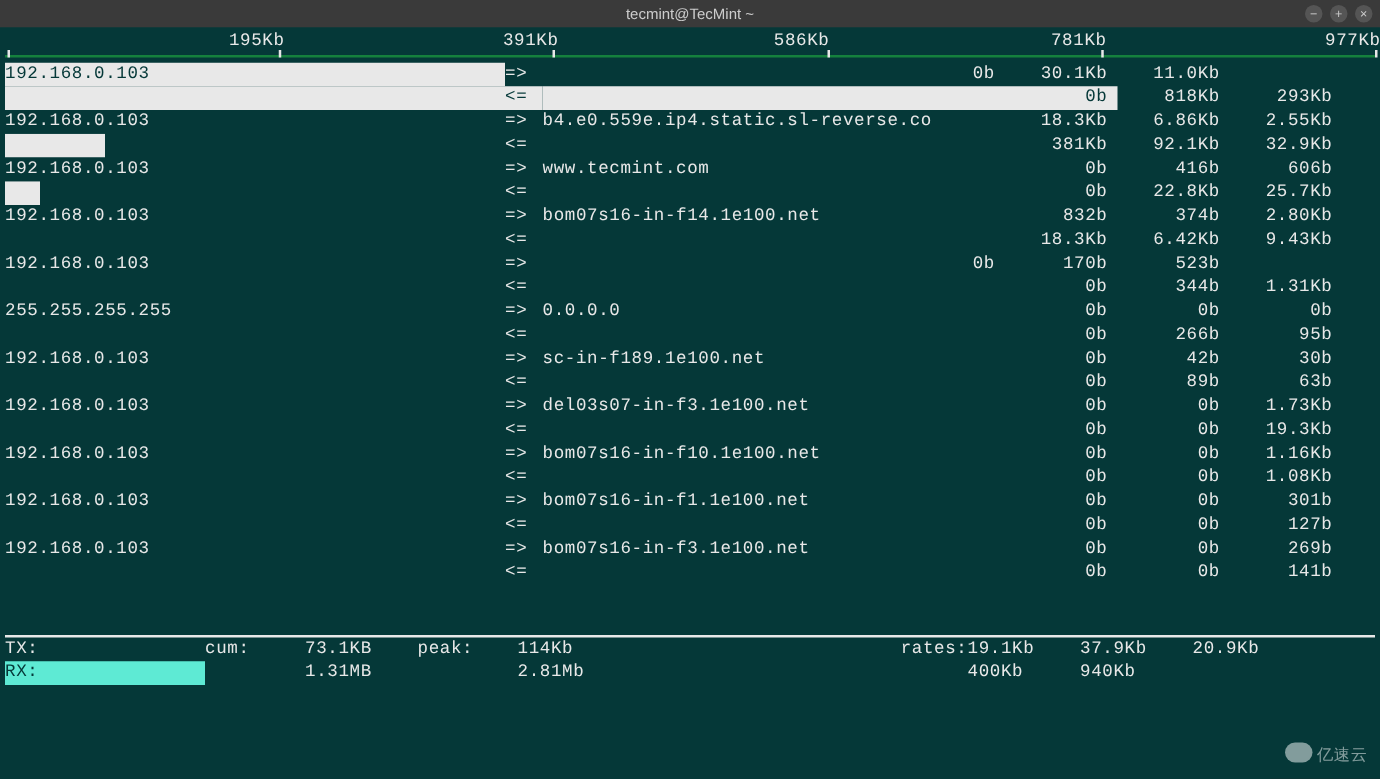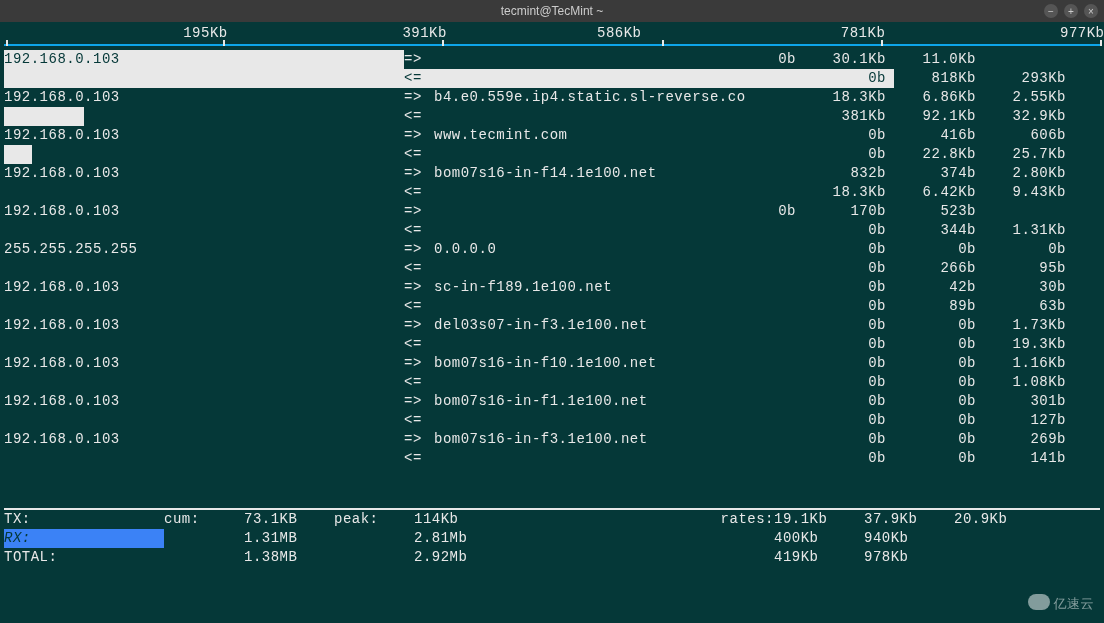--- a/index.html
+++ b/index.html
@@ -54,21 +54,21 @@
   font-size: 14px;
   line-height: 19px;
   padding: 2px 4px;
   position: relative;
   letter-spacing: 0.5px;
   overflow: hidden;
 }
 .scale-bar {
   height: 22px;
   position: relative;
-  border-bottom: 2px solid #0ea5e9;
+  border-bottom: 2px solid #15803d;
   margin-bottom: 4px;
 }
 .scale-bar .tick {
   position: absolute;
   top: 0;
   font-size: 14px;
   color: #e8e8e8;
 }
 .scale-bar .mark {
   position: absolute;
@@ -101,21 +101,21 @@
   grid-template-columns: 160px 80px 90px 80px 120px 240px 90px 90px 90px;
   white-space: pre;
 }
 .stats-row .lbl {}
 .stats-row .cumlbl {}
 .stats-row .cumval { text-align: left; }
 .stats-row .peaklbl {}
 .stats-row .peakval {}
 .stats-row .ratelbl { text-align: right;}
 .stats-row .r1, .stats-row .r2, .stats-row .r3 { padding-right: 8px;}
-.stats-row.hl .lbl { background: #3b82f6; color: #053838; font-style: italic; }
+.stats-row.hl .lbl { background: #5eead4; color: #053838; }
 .watermark {
   position: absolute;
   right: 10px;
   bottom: 10px;
   color: rgba(255,255,255,0.5);
   font-family: sans-serif;
   font-size: 13px;
   display: flex;
   gap: 4px;
 }
@@ -140,21 +140,21 @@
     </div>
   </div>
 
   <div class="terminal">
 
     <div class="scale-bar" id="scale">
         <span class="tick" style="left: 179.2px;">195Kb</span>
         <span class="mark" style="left: 219.2px;"></span>
         <span class="tick" style="left: 398.4px;">391Kb</span>
         <span class="mark" style="left: 438.4px;"></span>
-        <span class="tick" style="left: 593px;">586Kb</span>
+        <span class="tick" style="left: 615px;">586Kb</span>
         <span class="mark" style="left: 657.6px;"></span>
         <span class="tick" style="left: 836.8px;">781Kb</span>
         <span class="mark" style="left: 876.8px;"></span>
         <span class="tick" style="left: 1056px;">977Kb</span>
         <span class="mark" style="left: 1096px;"></span>
         <span class="mark" style="left: 2px;"></span>
       </div>
 
     <div class="conn-list" id="conns">
         <div class="conn-row"><span class="src" style="background: rgb(232, 232, 232); color: rgb(5, 56, 56);">192.168.0.103</span><span class="arr">=&gt;</span><span class="c1">0b</span><span class="c2">30.1Kb</span><span class="c3">11.0Kb</span></div>
@@ -199,31 +199,20 @@
         <span class="lbl">RX:</span>
         <span class="cumlbl"></span>
         <span class="cumval">1.31MB</span>
         <span class="peaklbl"></span>
         <span class="peakval">2.81Mb</span>
         <span class="ratelbl"></span>
         <span class="r1">400Kb</span>
         <span class="r2">940Kb</span>
         <span class="r3"></span>
       </div>
-      <div class="stats-row">
-        <span class="lbl">TOTAL:</span>
-        <span class="cumlbl"></span>
-        <span class="cumval">1.38MB</span>
-        <span class="peaklbl"></span>
-        <span class="peakval">2.92Mb</span>
-        <span class="ratelbl"></span>
-        <span class="r1">419Kb</span>
-        <span class="r2">978Kb</span>
-        <span class="r3"></span>
-      </div>
     </div>
 
     <div class="watermark">
       <span class="cloud"></span>
       <span>亿速云</span>
     </div>
 
   </div>
 </div>
 

